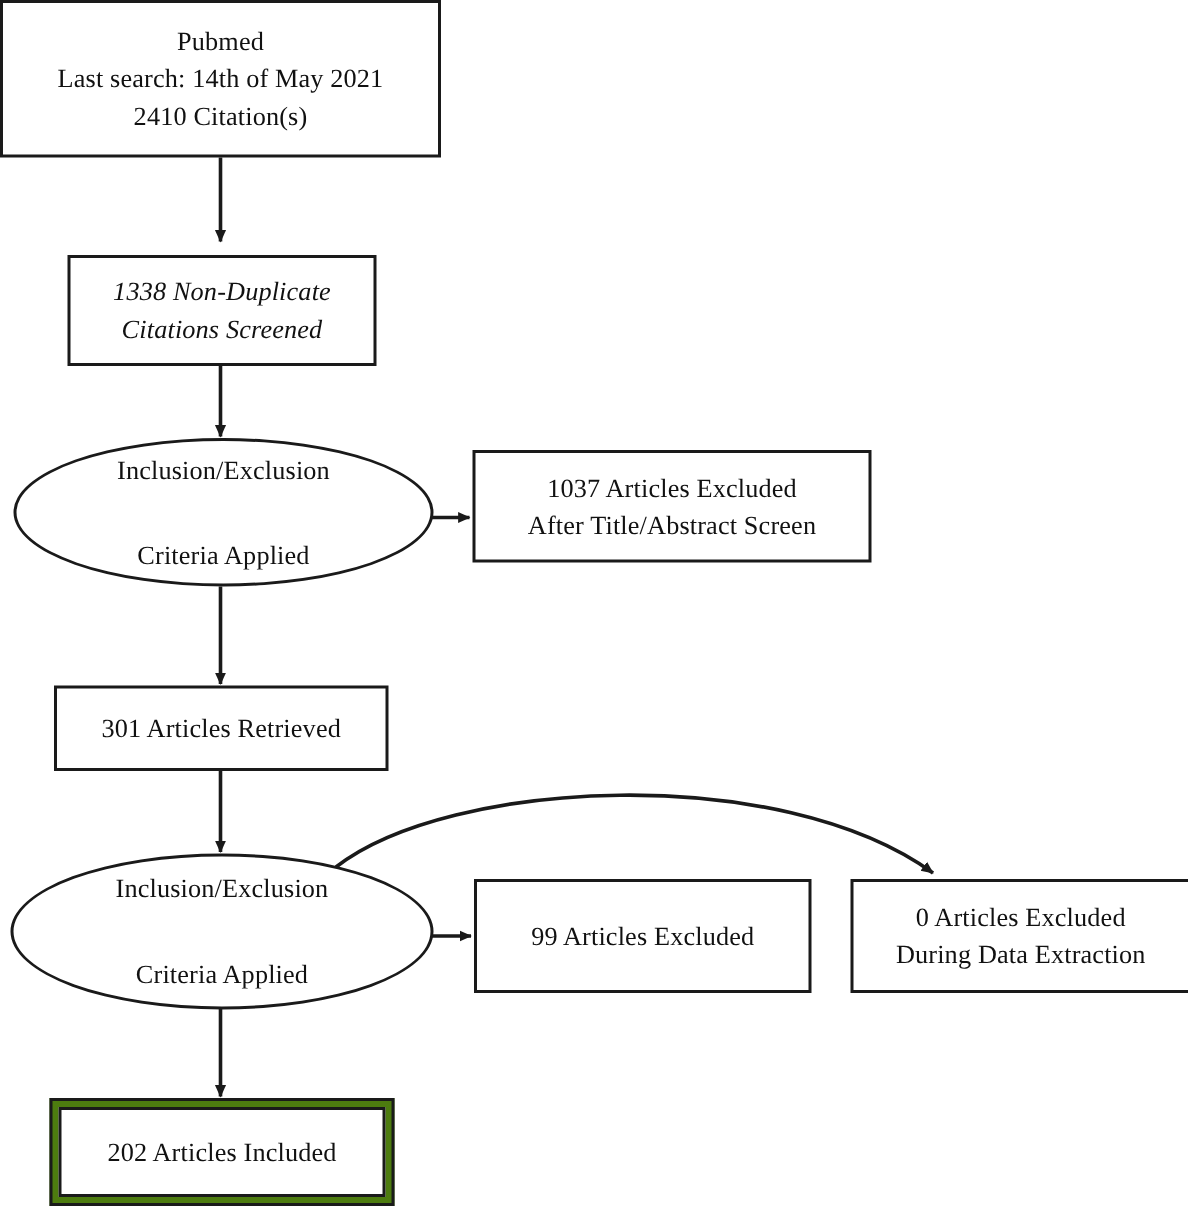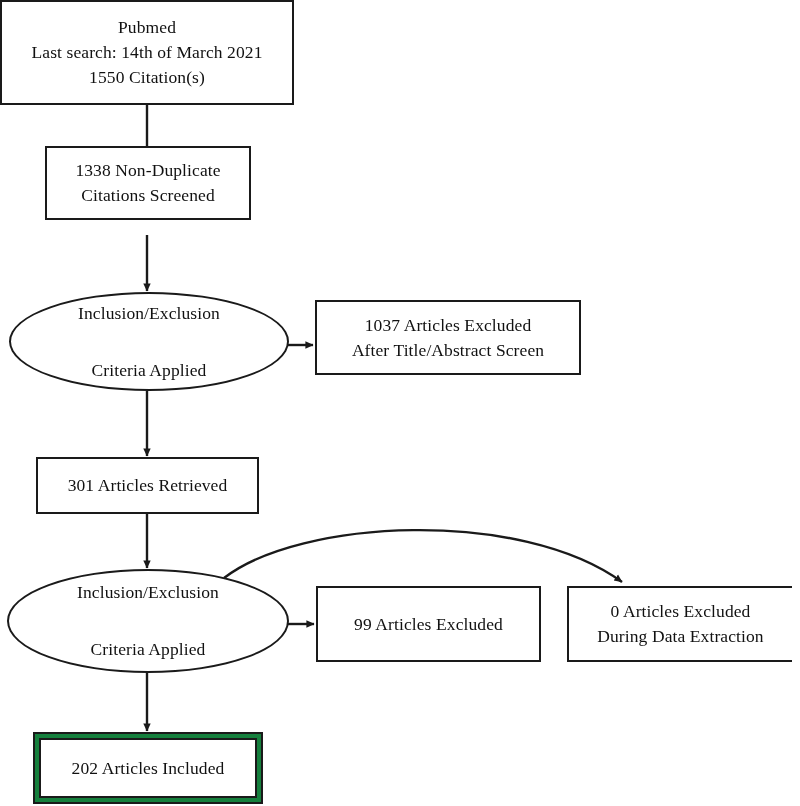--- a/index.html
+++ b/index.html
@@ -27,21 +27,21 @@
     line-height: 1.42;
     font-size: 17.5px;
     letter-spacing: 0.1px;
   }
   .box {
     border: 2px solid #1a1a1a;
     background: #ffffff;
   }
   .box-double {
     border: 2px solid #1a1a1a;
-    background: #15803d;
+    background: #4d7c0f;
     padding: 4px;
   }
   .box-double > .inner-frame {
     border: 2px solid #1a1a1a;
     width: 100%;
     height: 100%;
     box-sizing: border-box;
     display: flex;
     flex-direction: column;
     align-items: center;
@@ -91,25 +91,25 @@
 
     <line x1="288" y1="624" x2="314" y2="624" stroke="#1a1a1a" stroke-width="2.4" marker-end="url(#arrowhead)"></line>
 
     <path d="M 224,578 C 300,519 520,508 622,582" fill="none" stroke="#1a1a1a" stroke-width="2.4" marker-end="url(#arrowhead)"></path>
 
     <line x1="147" y1="672" x2="147" y2="731" stroke="#1a1a1a" stroke-width="2.4" marker-end="url(#arrowhead)"></line>
   </svg>
 
   <div class="node box" style="left:0px; top:0px; width:294px; height:105px;">
     <span class="node-line">Pubmed</span>
-    <span class="node-line">Last search: 14th of March 2021</span>
-    <span class="node-line">1550 Citation(s)</span>
+    <span class="node-line">Last search: 14th of May 2021</span>
+    <span class="node-line">2410 Citation(s)</span>
   </div>
 
-  <div class="node box" style="left:45px; top:146px; width:206px; height:74px;">
+  <div class="node box" style="left:45px; top:170px; width:206px; height:74px;font-style:italic;">
     <span class="node-line">1338 Non-Duplicate</span>
     <span class="node-line">Citations Screened</span>
   </div>
 
   <div class="node ellipse" style="left:9px; top:292px; width:280px; height:99px;">
     <span class="node-line">Inclusion/Exclusion</span>
     <span class="node-line">Criteria Applied</span>
   </div>
 
   <div class="node box" style="left:315px; top:300px; width:266px; height:75px;">

